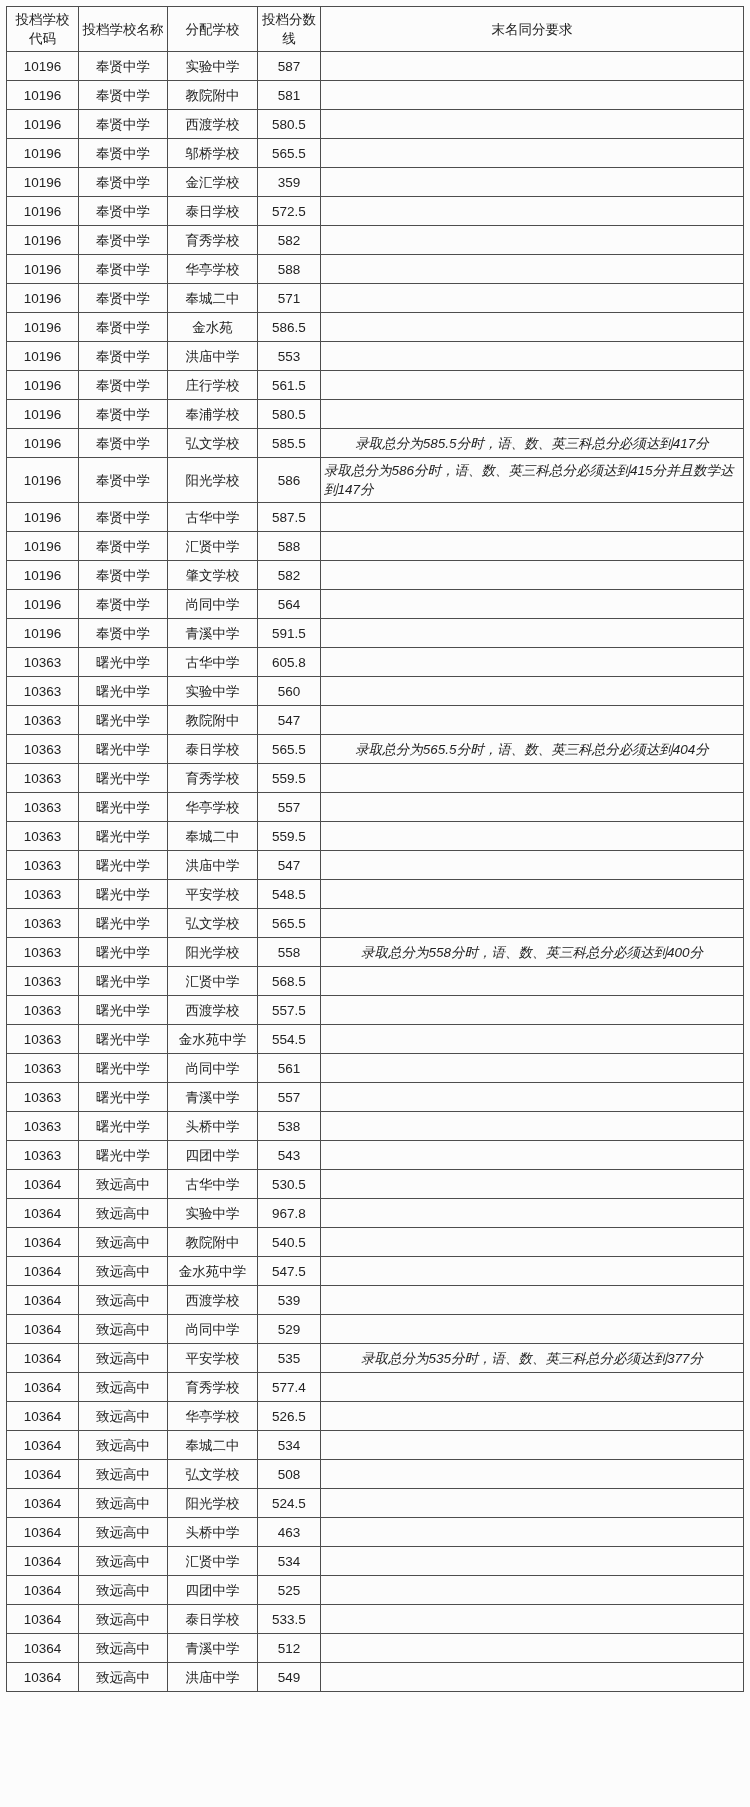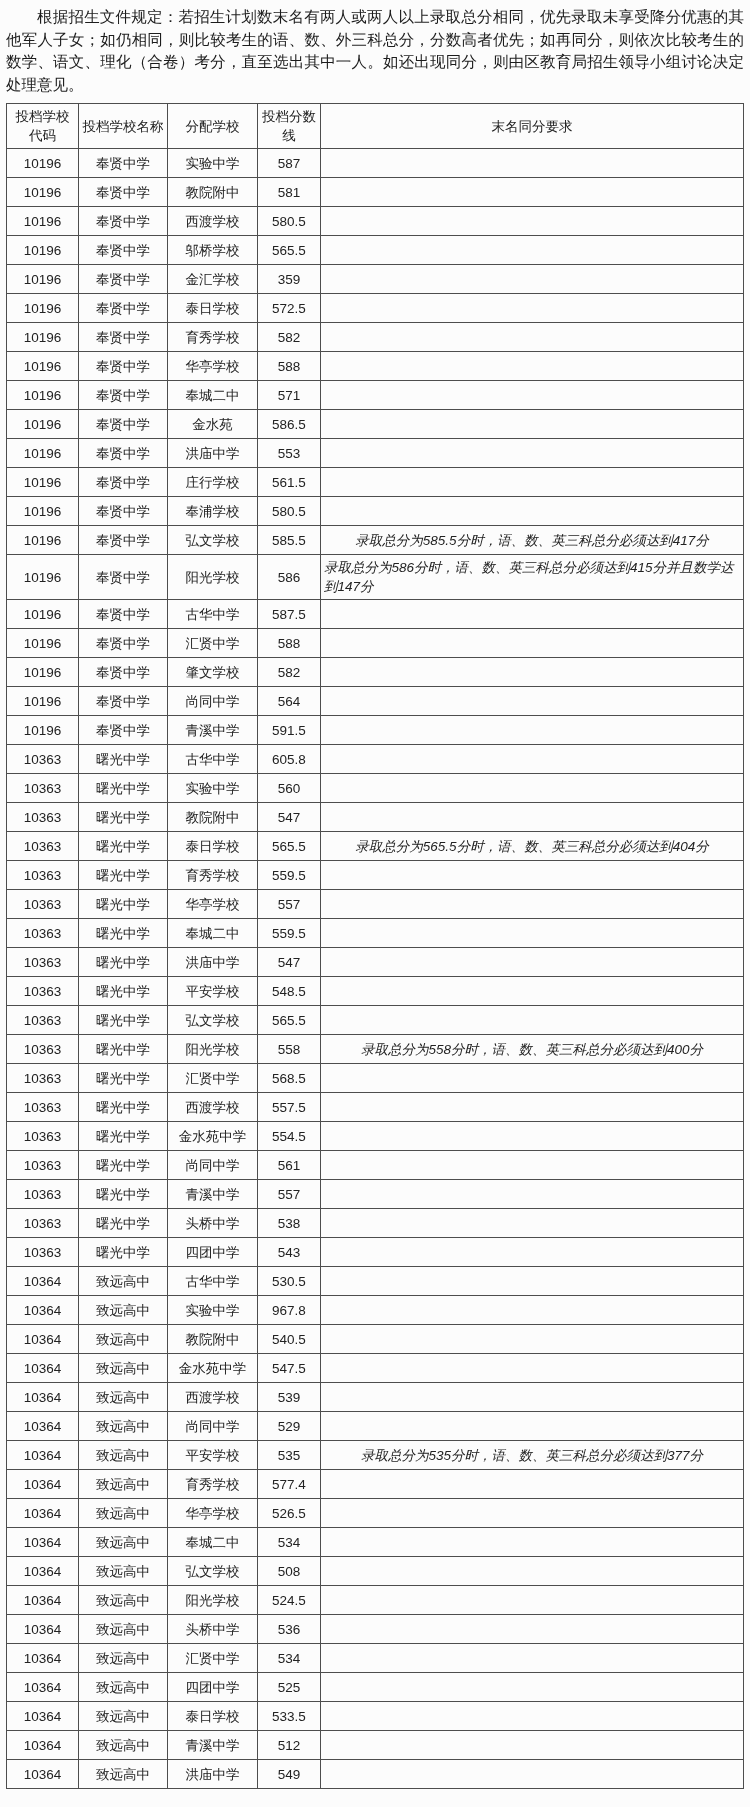--- a/index.html
+++ b/index.html
@@ -64,21 +64,20 @@
   col.c-remark { width: 423px; }
   td.remark-cell { text-align: center; font-style: italic; }
   td.remark-cell.remark-long { text-align: left; margin-left: 48px; }
 </style>
 </head>
 <body>
 
 <div class="page">
 
 
-  <p class="notice">根据招生文件规定：若招生计划数末名有两人或两人以上录取总分相同，优先录取未享受降分优惠的其他军人子女；如仍相同，则比较考生的语、数、外三科总分，分数高者优先；如再同分，则依次比较考生的数学、语文、理化（合卷）考分，直至选出其中一人。如还出现同分，则由区教育局招生领导小组讨论决定处理意见。</p>
 
   <table class="score-table">
     <colgroup>
       <col class="c-code">
       <col class="c-school">
       <col class="c-alloc">
       <col class="c-score">
       <col class="c-remark">
     </colgroup>
     <thead>
@@ -488,21 +487,21 @@
       <td>致远高中</td>
       <td>阳光学校</td>
       <td>524.5</td>
       <td class="remark-cell"></td>
     </tr>
 
     <tr>
       <td>10364</td>
       <td>致远高中</td>
       <td>头桥中学</td>
-      <td>536</td>
+      <td>463</td>
       <td class="remark-cell"></td>
     </tr>
 
     <tr>
       <td>10364</td>
       <td>致远高中</td>
       <td>汇贤中学</td>
       <td>534</td>
       <td class="remark-cell"></td>
     </tr>

